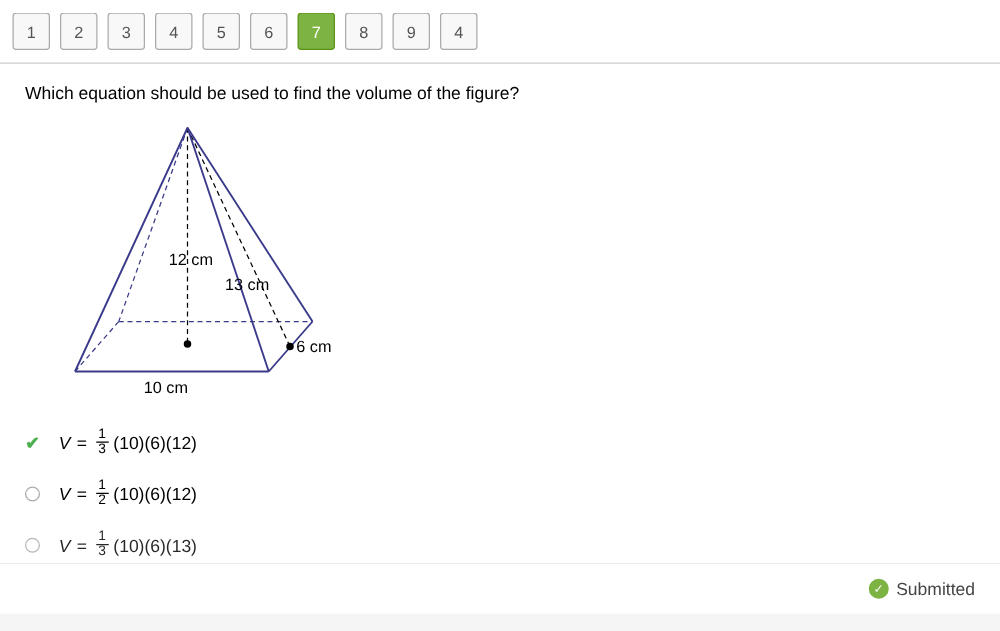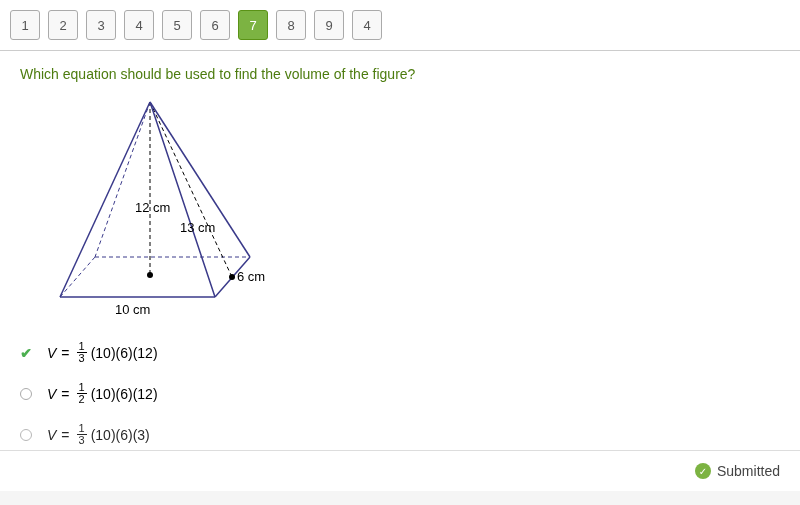--- a/index.html
+++ b/index.html
@@ -38,21 +38,21 @@
     .content {
       background: #fff;
       padding: 15px 20px;
       margin: 0;
       height: 400px;
       overflow-y: auto;
       border-bottom: 1px solid #ddd;
     }
     .question {
       font-size: 14px;
-      color: #4d7c0f;
+      color: #000000;
       margin-bottom: 15px;
     }
     .figure-wrap {
       margin: 10px 0 20px 20px;
     }
     .figure-labels text {
       font-size: 13px;
       fill: #000;
     }
     .options {
@@ -208,21 +208,21 @@
     </div>
     <div class="option" style="opacity:0.85;">
       <span class="option-indicator radio"></span>
       <span class="equation">
         <i>V</i>
         <span style="font-style:normal;margin:0 3px;">=</span>
         <span class="frac">
             <span class="num">1</span>
             <span class="den">3</span>
           </span>
-        <span style="font-style:normal;">(10)(6)(3)</span>
+        <span style="font-style:normal;">(10)(6)(13)</span>
       </span>
     </div>
   </div>
 </div>
 
 <div class="footer">
   <div class="submitted">
     <span class="submitted-icon">✓</span>
     <span>Submitted</span>
   </div>

